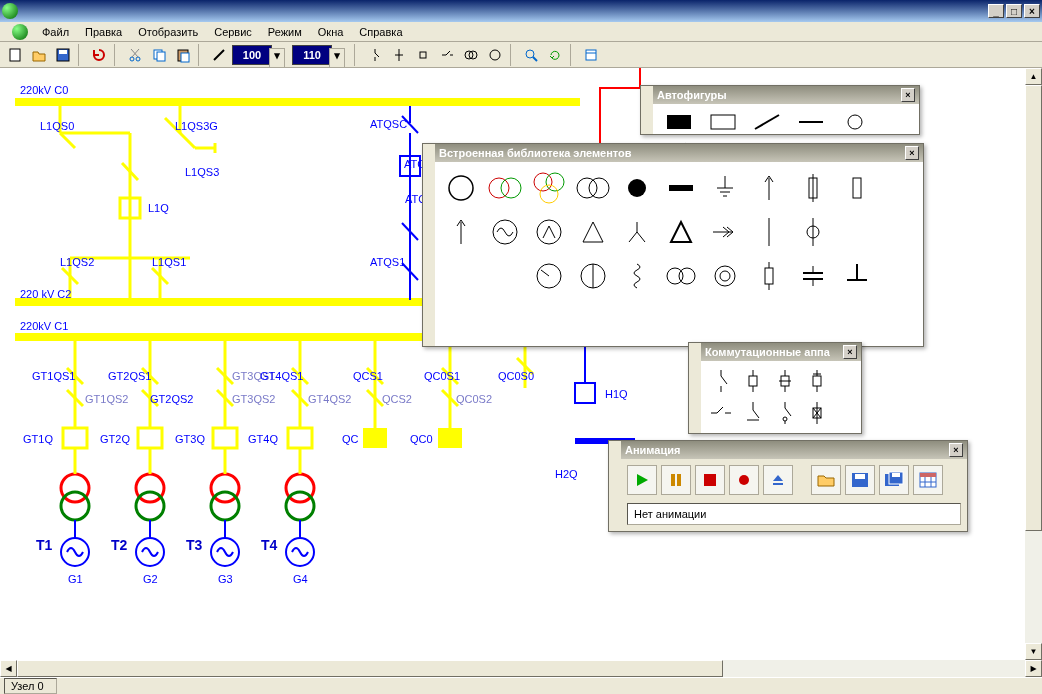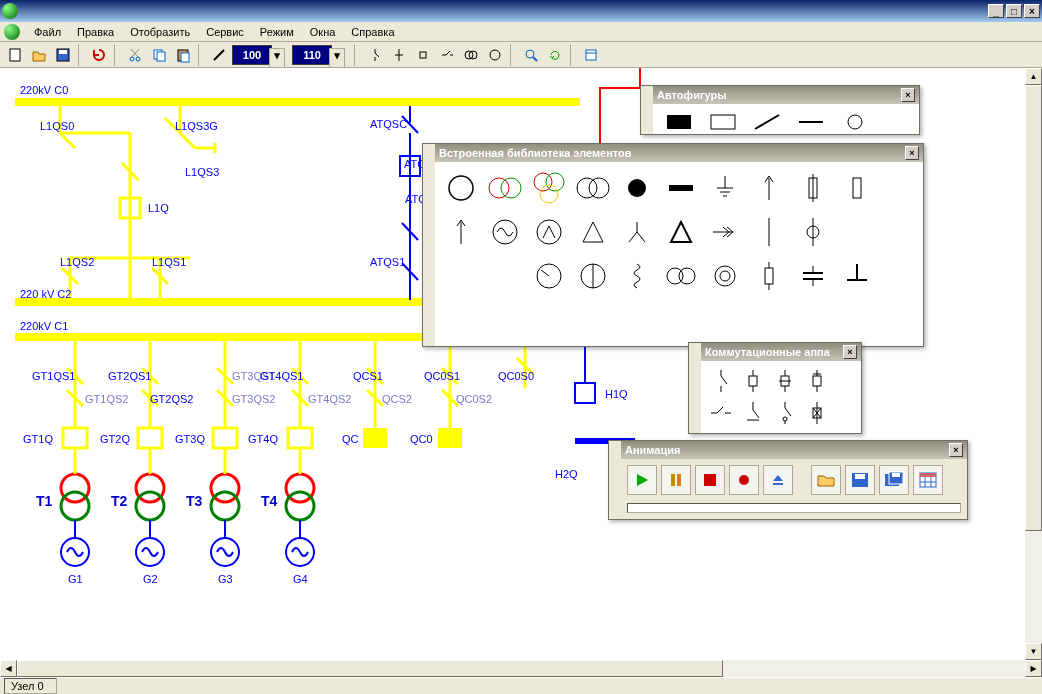--- a/index.html
+++ b/index.html
@@ -5,40 +5,40 @@
   * { box-sizing: border-box; margin: 0; padding: 0; font-family: Tahoma, Arial, sans-serif; font-size: 11px; }
   body { background: #ECE9D8; overflow: hidden; width: 1042px; height: 694px; position: relative; }
 
   
   .titlebar { height: 22px; background: linear-gradient(#0A246A, #A6CAF0); display: flex; align-items: center; padding: 0 2px; color: #fff; font-weight: bold; }
   .titlebar .app-icon { width: 16px; height: 16px; background: radial-gradient(circle at 30% 30%, #8f8, #060); border-radius: 50%; margin-right: 4px; }
   .titlebar .spacer { flex: 1; }
   .win-btn { width: 16px; height: 14px; background: #D4D0C8; border: 1px solid #fff; border-right-color: #404040; border-bottom-color: #404040; margin-left: 2px; display: flex; align-items: center; justify-content: center; font-family: Arial; font-size: 10px; font-weight: bold; color: #000; cursor: pointer; }
 
   
-  .menubar { height: 20px; background: #ECE9D8; display: flex; align-items: center; padding-left: 4px; border-bottom: 1px solid #ACA899; }
+  .menubar { height: 20px; background: #ECE9D8; display: flex; align-items: center; padding-left: 12px; border-bottom: 1px solid #ACA899; }
   .menubar .app-icon2 { width: 16px; height: 16px; background: radial-gradient(circle at 30% 30%, #8f8, #060); border-radius: 50%; margin-right: 6px; }
   .menu-item { padding: 2px 8px; cursor: pointer; }
 
   
   .toolbar { height: 26px; background: #ECE9D8; display: flex; align-items: center; padding: 0 4px; border-bottom: 1px solid #ACA899; gap: 2px; }
   .tool-btn { width: 22px; height: 22px; display: flex; align-items: center; justify-content: center; cursor: pointer; border: 1px solid transparent; }
   .tool-sep { width: 6px; height: 22px; border-left: 1px solid #ACA899; margin: 0 2px; }
   .combo { width: 40px; height: 20px; background: #000080; color: #fff; display: flex; align-items: center; justify-content: center; font-weight: bold; border: 1px solid #404040; position: relative; }
   .combo::after { content: "▾"; position: absolute; right: -14px; top: 2px; width: 14px; height: 18px; background: #ECE9D8; color: #000; text-align: center; border: 1px solid #ACA899; }
   .combo-wrap { margin-right: 18px; }
 
   
   .canvas { position: absolute; top: 68px; left: 0; right: 0; bottom: 34px; background: #ffffff; overflow: hidden; }
   .schematic { position: absolute; inset: 0; }
 
   
   .lbl { position: absolute; color: #0000FF; font-size: 11px; white-space: nowrap; }
   .lbl.dim { color: #7A7AC8; }
-  .bold { font-weight: bold; font-size: 14px; color: #0000C8; }
+  .bold { font-weight: bold; font-size: 14px; color: #0000C8; margin-top: 44px; }
 
   
   .palette { position: absolute; background: #ECE9D8; border: 1px solid #716F64; box-shadow: 2px 2px 4px rgba(0,0,0,0.3); padding-left: 12px; }
   .palette-title { height: 18px; background: linear-gradient(#8E8D7E, #C7C5B8); color: #fff; font-weight: bold; display: flex; align-items: center; padding: 0 4px; }
   .palette-title .spacer { flex: 1; }
   .palette-close { width: 14px; height: 14px; background: #D4D0C8; border: 1px solid #fff; border-right-color:#404040; border-bottom-color:#404040; display:flex; align-items:center; justify-content:center; font-size:9px; cursor:pointer; color:#000; }
   .palette-body { padding: 4px; display: flex; flex-wrap: wrap; gap: 0; background: #fff; }
   .pcell { width: 44px; height: 44px; display: flex; align-items: center; justify-content: center; cursor: pointer; }
   .pcell.small { width: 32px; height: 32px; }
   .pcell.shape { width: 44px; height: 28px; }
@@ -708,20 +708,21 @@
           <svg width="18" height="16">
             <rect x="1" y="1" width="16" height="14" fill="#fff" stroke="#36C"></rect>
             <rect x="1" y="1" width="16" height="4" fill="#C66"></rect>
             <line x1="6" y1="5" x2="6" y2="15" stroke="#36C"></line>
             <line x1="12" y1="5" x2="12" y2="15" stroke="#36C"></line>
             <line x1="1" y1="10" x2="17" y2="10" stroke="#36C"></line>
           </svg>
         </div>
     </div>
     <div class="anim-status">
+      <div>Нет анимации</div>
     </div>
   </div>
 </div>
 
 <div class="vscroll">
   <div class="sc-btn">▲</div>
   <div class="sc-track">
       <div class="sc-thumb" style="top:0;left:0;right:0;height:80%"></div>
     </div>
   <div class="sc-btn">▼</div>

